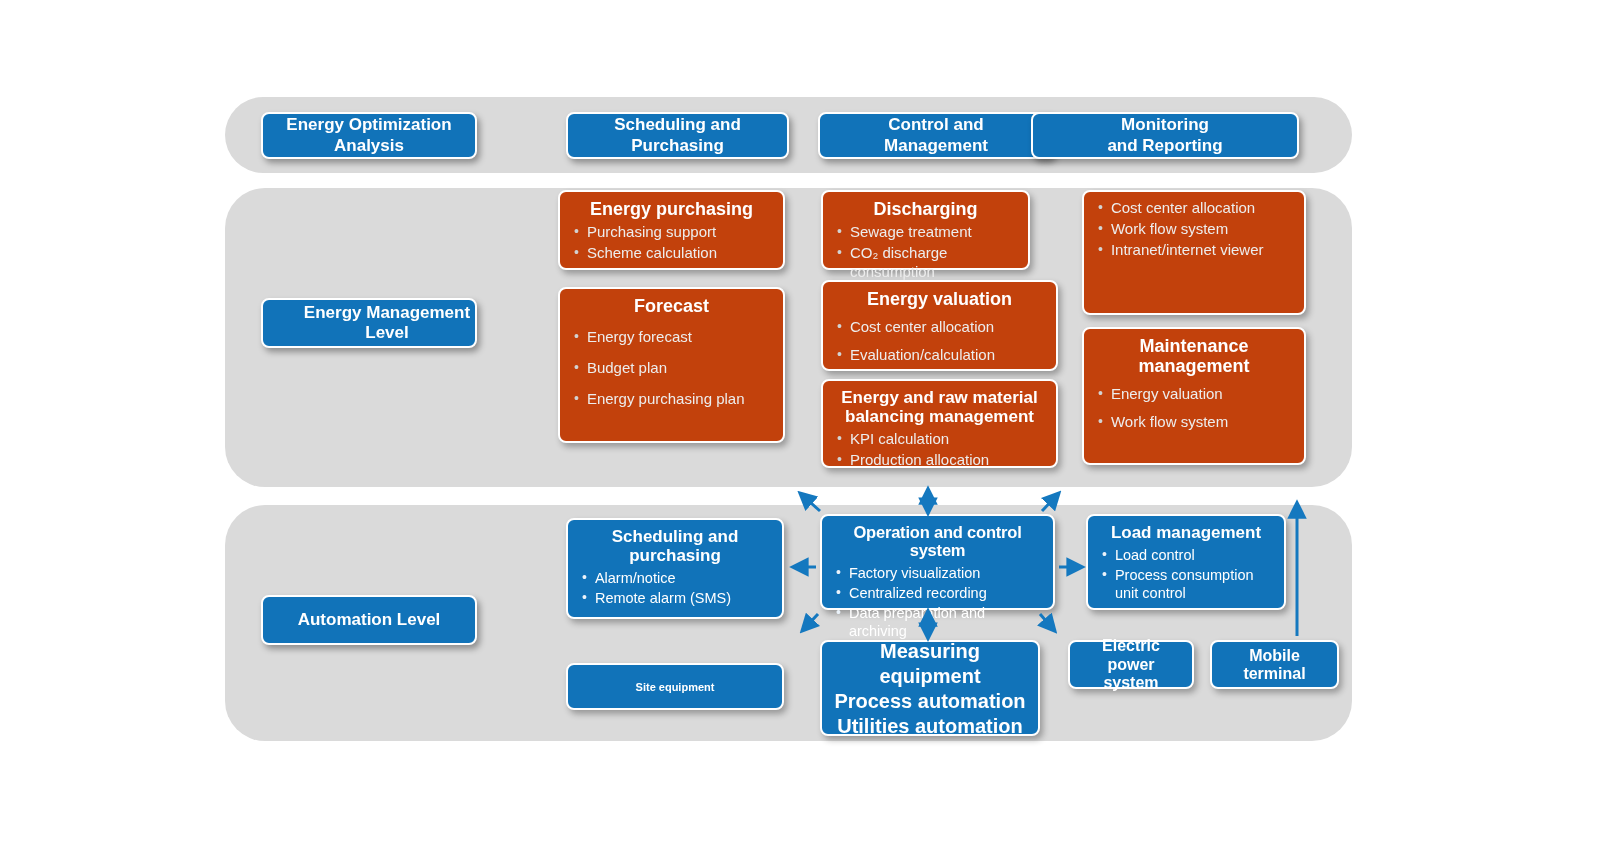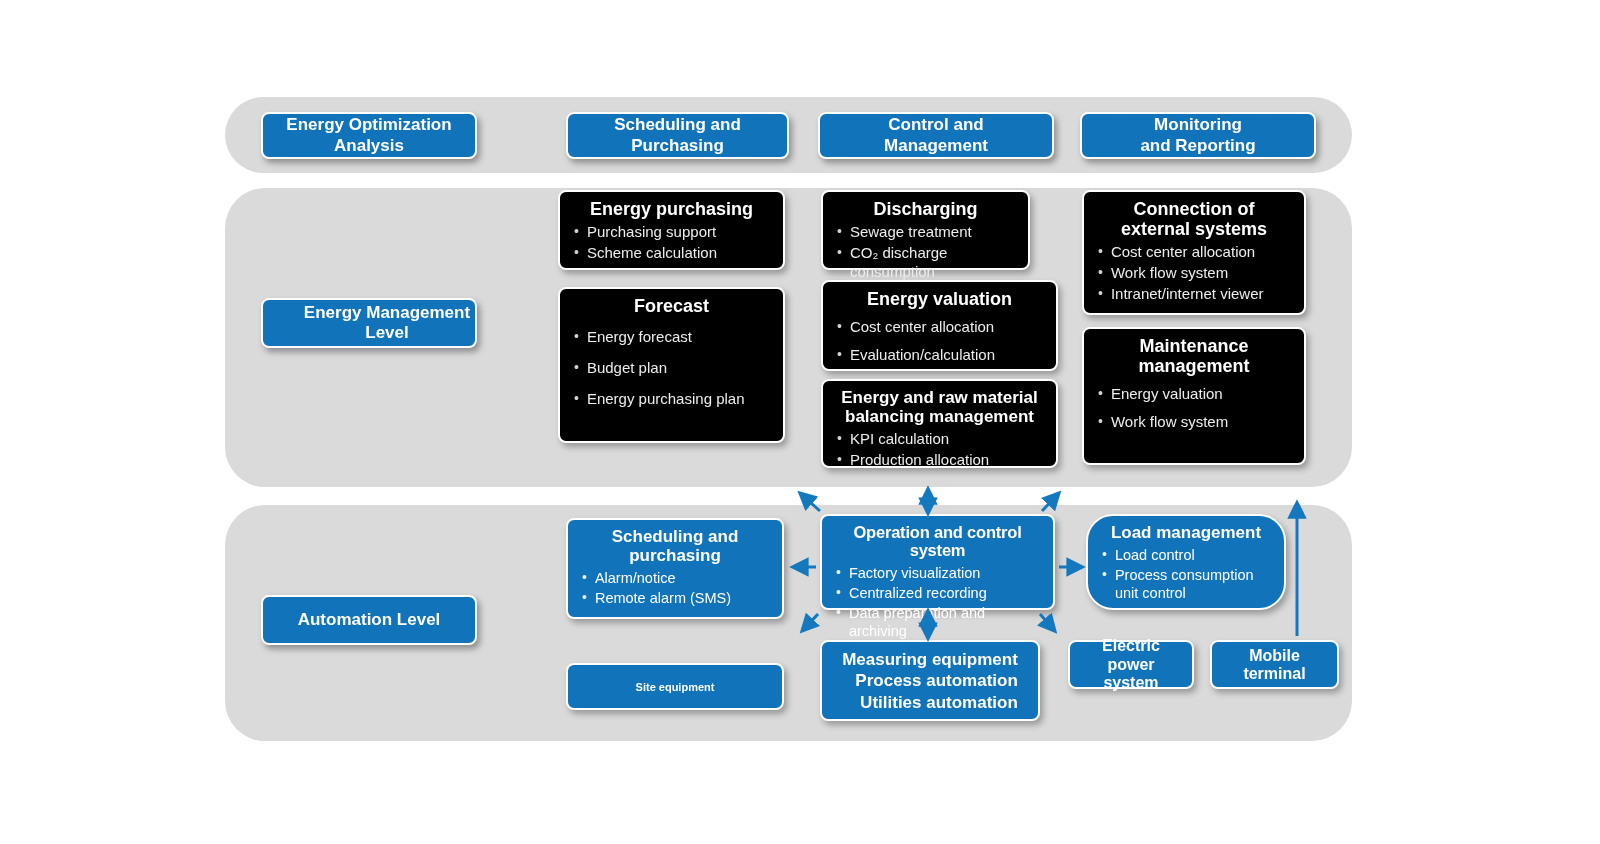--- a/index.html
+++ b/index.html
@@ -11,21 +11,21 @@
   .blue-btn{
     position:absolute;background:#1173b9;border:2px solid #fff;border-radius:8px;
     box-shadow:3px 4px 6px rgba(0,0,0,.35);
     color:#fff;font-weight:bold;display:flex;align-items:center;justify-content:center;
     text-align:center;white-space:pre-line;font-size:17px;line-height:1.18;box-sizing:border-box;
   }
   .gray-box,.blue-box{
     position:absolute;border:2px solid #fff;border-radius:8px;box-sizing:border-box;
     box-shadow:3px 4px 6px rgba(0,0,0,.3);padding:5px 10px 4px;color:#fff;
   }
-  .gray-box{background:#000000;}
+  .gray-box{background:#c2410c;}
   .blue-box{background:#1173b9;}
   .box-title{
     font-weight:bold;font-size:18px;text-align:center;white-space:pre-line;
     line-height:1.12;margin:2px 0 4px;
   }
   .box-title.tight{font-size:16.5px;letter-spacing:-0.2px;}
   .box-title.mid{font-size:17px;}
   .bullets{list-style:none;margin:0;padding:0 0 0 4px;font-size:15px;}
   .bullets li{display:flex;gap:8px;align-items:flex-start;margin:4px 0;line-height:1.25;}
   .gray-box .bullets{color:#ededed;}
@@ -52,21 +52,21 @@
 Analysis</span>
 </div>
 <div class="blue-btn" style="left:566px;top:112px;width:223px;height:47px;">
   <span>Scheduling and
 Purchasing</span>
 </div>
 <div class="blue-btn" style="left:818px;top:112px;width:236px;height:47px;">
   <span>Control and
 Management</span>
 </div>
-<div class="blue-btn" style="left:1080px;top:112px;width:236px;height:47px;">
+<div class="blue-btn" style="left:1031px;top:112px;width:268px;height:47px;">
   <span>Monitoring
 and Reporting</span>
 </div>
 
 <div class="blue-btn" style="left:261px;top:298px;width:216px;height:50px;padding-left:36px;">
   <span>Energy Management
 Level</span>
 </div>
 
 <div class="gray-box" style="left:558px;top:190px;width:227px;height:80px;">
@@ -138,22 +138,20 @@
         <span>KPI calculation</span>
       </li>
     <li>
         <span class="dot">•</span>
         <span>Production allocation</span>
       </li>
   </ul>
 </div>
 
 <div class="gray-box" style="left:1082px;top:190px;width:224px;height:125px;">
-  <div class="box-title">Connection of
-external systems</div>
   <ul class="bullets snug">
     <li>
         <span class="dot">•</span>
         <span>Cost center allocation</span>
       </li>
     <li>
         <span class="dot">•</span>
         <span>Work flow system</span>
       </li>
     <li>
@@ -208,39 +206,39 @@
         <span class="dot">•</span>
         <span>Centralized recording</span>
       </li>
     <li>
         <span class="dot">•</span>
         <span>Data preparation and archiving</span>
       </li>
   </ul>
 </div>
 
-<div class="blue-box" style="left:1086px;top:514px;width:200px;height:96px;border-radius:27px;">
+<div class="blue-box" style="left:1086px;top:514px;width:200px;height:96px;">
   <div class="box-title mid">Load management</div>
   <ul class="bullets snug">
     <li>
         <span class="dot">•</span>
         <span>Load control</span>
       </li>
     <li>
         <span class="dot">•</span>
         <span>Process consumption unit control</span>
       </li>
   </ul>
 </div>
 
 <div class="blue-box center-label" style="left:566px;top:663px;width:218px;height:47px;font-size:11px;">
   <span>Site equipment</span>
 </div>
 
-<div class="blue-box center-label" style="left:820px;top:640px;width:220px;height:81px;font-size:17px;line-height:1.25;text-align:right;">
+<div class="blue-box center-label" style="left:820px;top:640px;width:220px;height:96px;font-size:20px;line-height:1.25;">
   <span>Measuring equipment
 Process automation
 Utilities automation</span>
 </div>
 
 <div class="blue-box center-label" style="left:1068px;top:640px;width:126px;height:49px;font-size:16px;line-height:1.15;align-items:center;">
   <span>Electric power
 system</span>
 </div>
 

